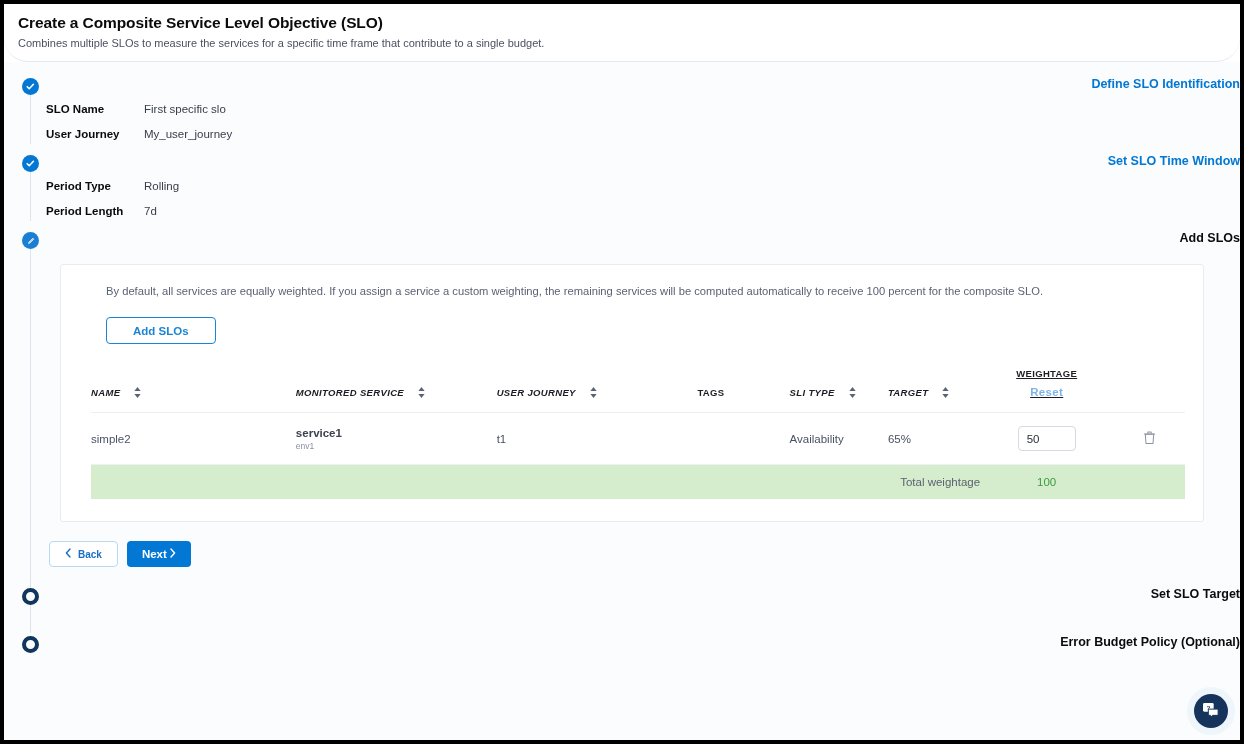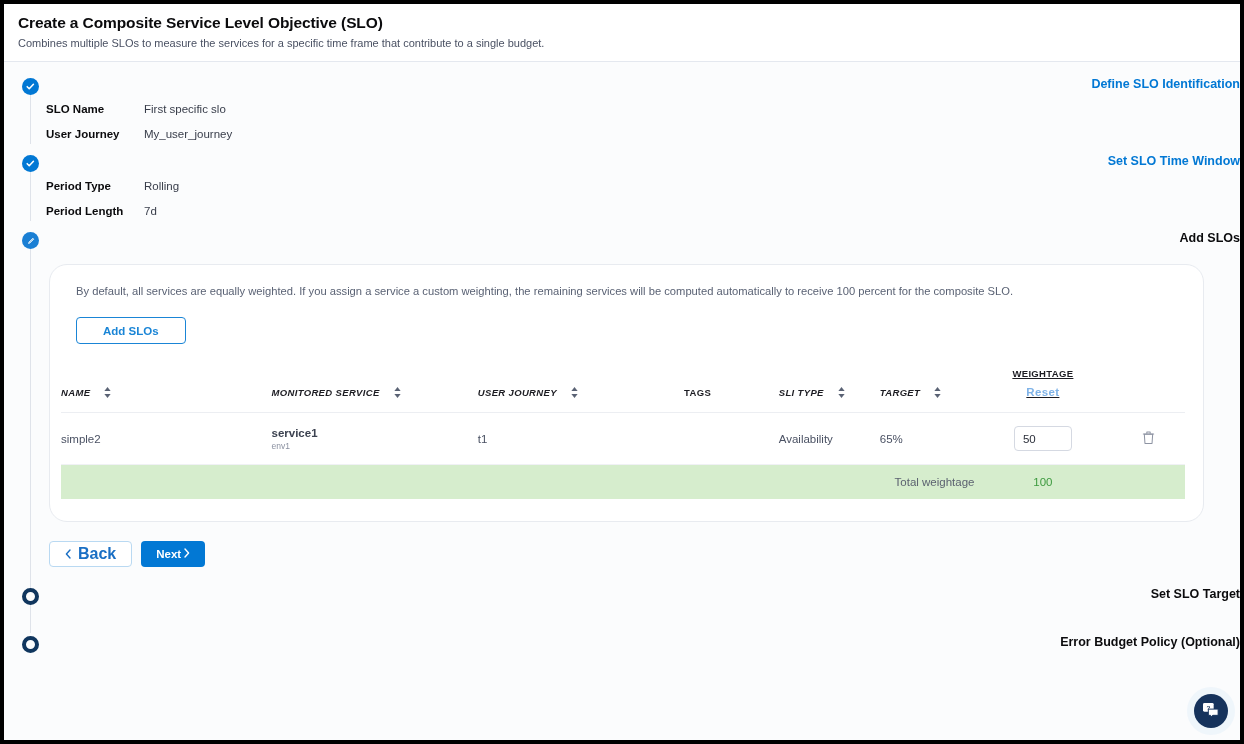--- a/index.html
+++ b/index.html
@@ -15,20 +15,21 @@
     width: 1236px; height: 736px;
     background: #ffffff;
     overflow: hidden;
   }
 
   
   .page-header {
     padding: 10px 14px 12px 14px;
     background: #ffffff;
     border-bottom: 1px solid #e4e8ef;
+    border-radius: 24px;
   }
   .page-title {
     font-size: 15.5px;
     font-weight: bold;
     color: #0b0b0d;
     letter-spacing: -0.1px;
   }
   .page-subtitle {
     font-size: 11px;
     color: #4a5163;
@@ -98,25 +99,25 @@
     width: 98px;
     font-weight: bold;
     color: #0b0b0d;
   }
   .kv-val { color: #383d4a; }
 
   .step-block { margin-bottom: 10px; }
 
   
   .card {
-    margin: 17px 36px 0 3px;
+    margin: 17px 36px 0 14px;
     background: #ffffff;
     border: 1px solid #e8ebf0;
-    border-radius: 18px;
-    padding: 18px 18px 22px 11px;
+    border-radius: 3px;
+    padding: 18px 18px 22px 30px;
   }
   .card-note {
     font-size: 11.2px;
     color: #5a6274;
     margin: 2px 0 0 15px;
   }
   .add-slos-btn {
     margin: 20px 0 0 15px;
     display: inline-flex;
     align-items: center; justify-content: center;
@@ -220,21 +221,21 @@
     display: flex; gap: 9px;
     margin: 19px 0 0 3px;
   }
   .btn-back {
     display: inline-flex; align-items: center; gap: 7px;
     height: 26px; padding: 0 15px;
     border: 1px solid #b9d9f2;
     border-radius: 4px;
     background: #fff;
     color: #1a6fc4;
-    font-size: 16px; font-weight: bold;
+    font-size: 10px; font-weight: bold;
     font-family: "Liberation Sans", sans-serif;
     cursor: pointer;
   }
   .btn-next {
     display: inline-flex; align-items: center; gap: 3px;
     height: 26px; padding: 0 15px;
     border: none;
     border-radius: 4px;
     background: #0278d4;
     color: #ffffff;

